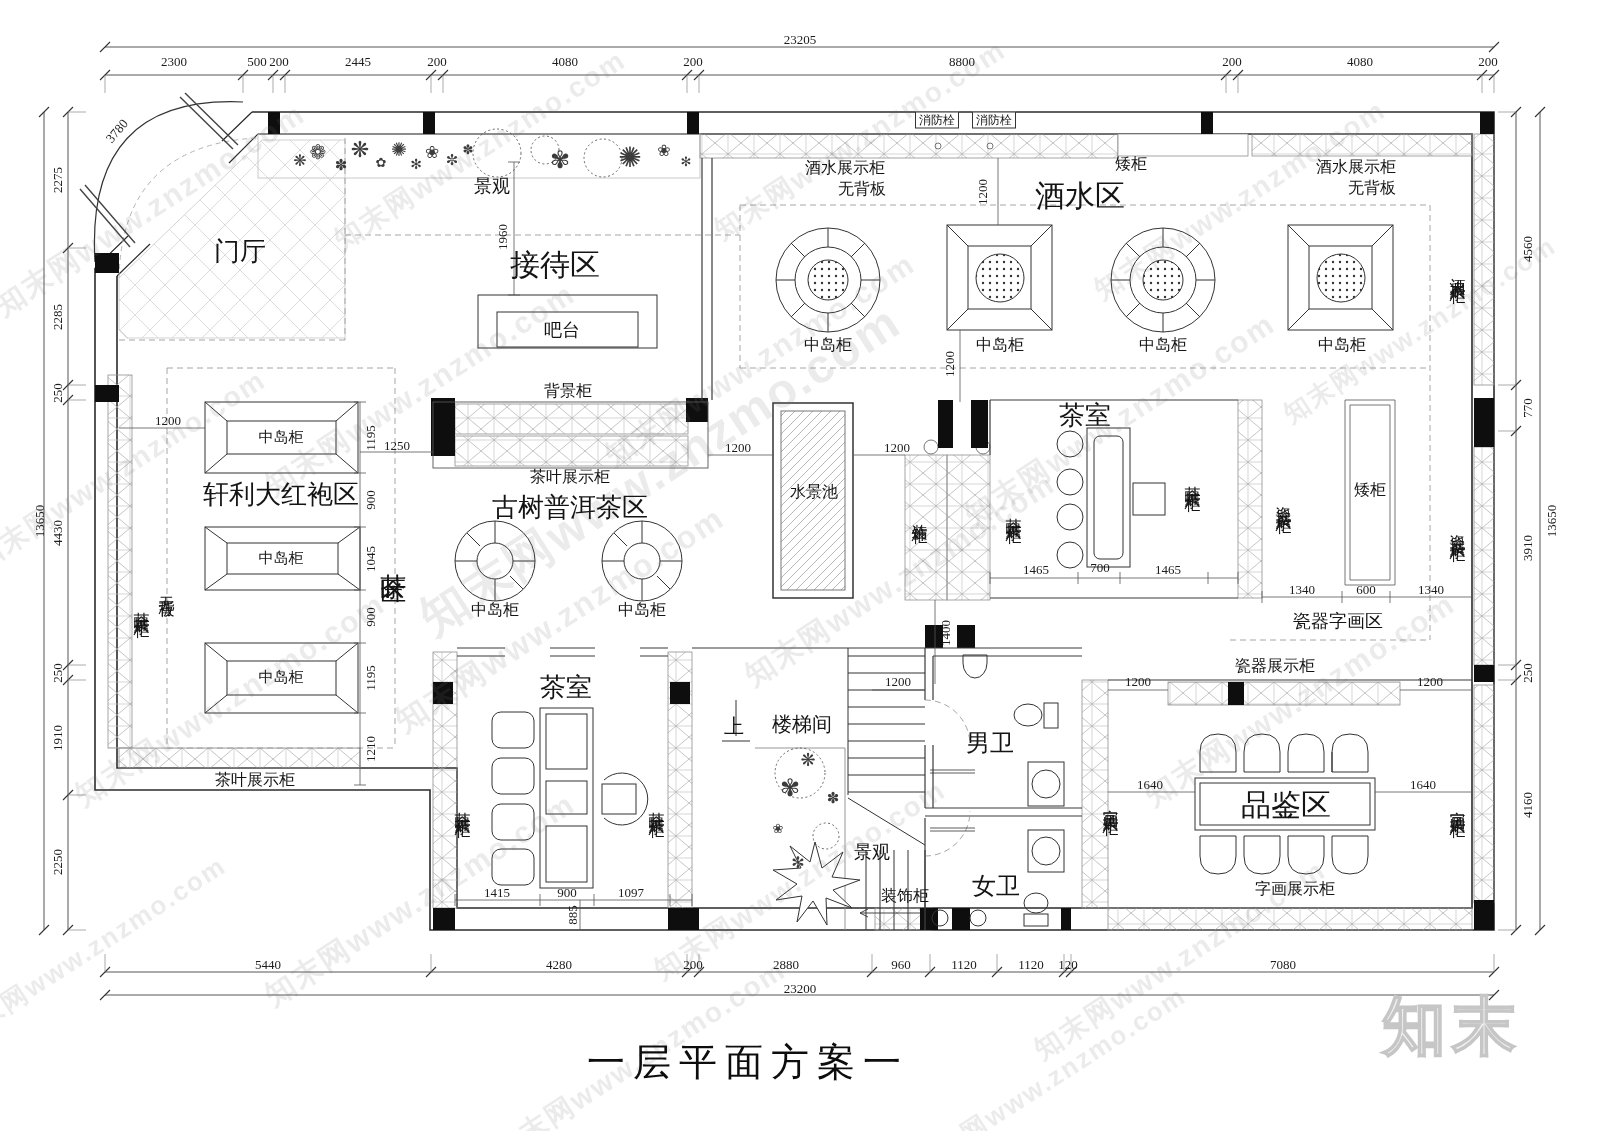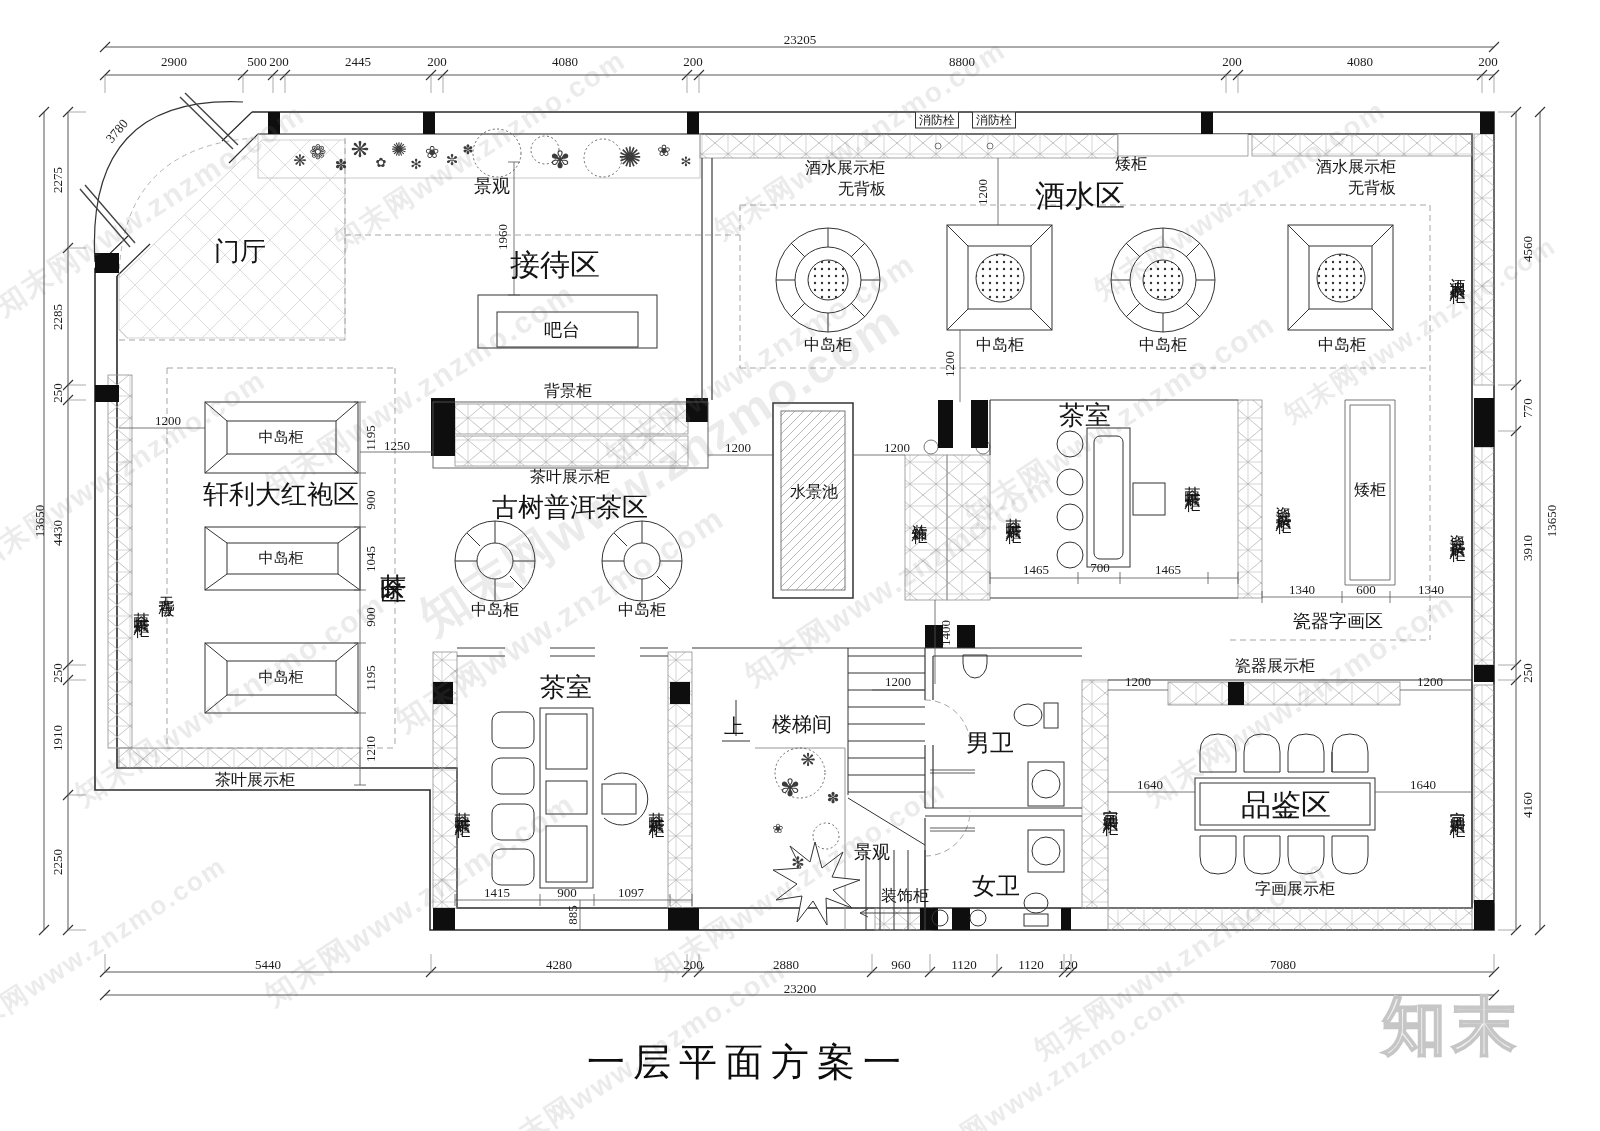--- a/index.html
+++ b/index.html
@@ -431,21 +431,21 @@
       <div class="lbl vtx" style="left: 462px; top: 806px; font-size: 16px;">茶叶展示柜</div>
       <div class="lbl vtx" style="left: 656px; top: 806px; font-size: 16px;">茶叶展示柜</div>
       <div class="lbl" style="left: 905px; top: 896px; font-size: 16px;">装饰柜</div>
       <div class="lbl vtx" style="left: 1110px; top: 804px; font-size: 16px;">字画展示柜</div>
       <div class="lbl vtx" style="left: 1457px; top: 806px; font-size: 16px;">字画展示柜</div>
       <div class="lbl" style="left: 1275px; top: 666px; font-size: 16px;">瓷器展示柜</div>
       <div class="lbl" style="left: 1295px; top: 889px; font-size: 16px;">字画展示柜</div>
       <div class="lbl boxed" style="left: 937px; top: 120px; font-size: 12px;">消防栓</div>
       <div class="lbl boxed" style="left: 994px; top: 120px; font-size: 12px;">消防栓</div>
       <div class="lbl dim" style="left: 800px; top: 40px; font-size: 13px;">23205</div>
-      <div class="lbl dim" style="left: 174px; top: 62px; font-size: 13px;">2900</div>
+      <div class="lbl dim" style="left: 174px; top: 62px; font-size: 13px;">2300</div>
       <div class="lbl dim" style="left: 257px; top: 62px; font-size: 13px;">500</div>
       <div class="lbl dim" style="left: 279px; top: 62px; font-size: 13px;">200</div>
       <div class="lbl dim" style="left: 358px; top: 62px; font-size: 13px;">2445</div>
       <div class="lbl dim" style="left: 437px; top: 62px; font-size: 13px;">200</div>
       <div class="lbl dim" style="left: 565px; top: 62px; font-size: 13px;">4080</div>
       <div class="lbl dim" style="left: 693px; top: 62px; font-size: 13px;">200</div>
       <div class="lbl dim" style="left: 962px; top: 62px; font-size: 13px;">8800</div>
       <div class="lbl dim" style="left: 1232px; top: 62px; font-size: 13px;">200</div>
       <div class="lbl dim" style="left: 1360px; top: 62px; font-size: 13px;">4080</div>
       <div class="lbl dim" style="left: 1488px; top: 62px; font-size: 13px;">200</div>

